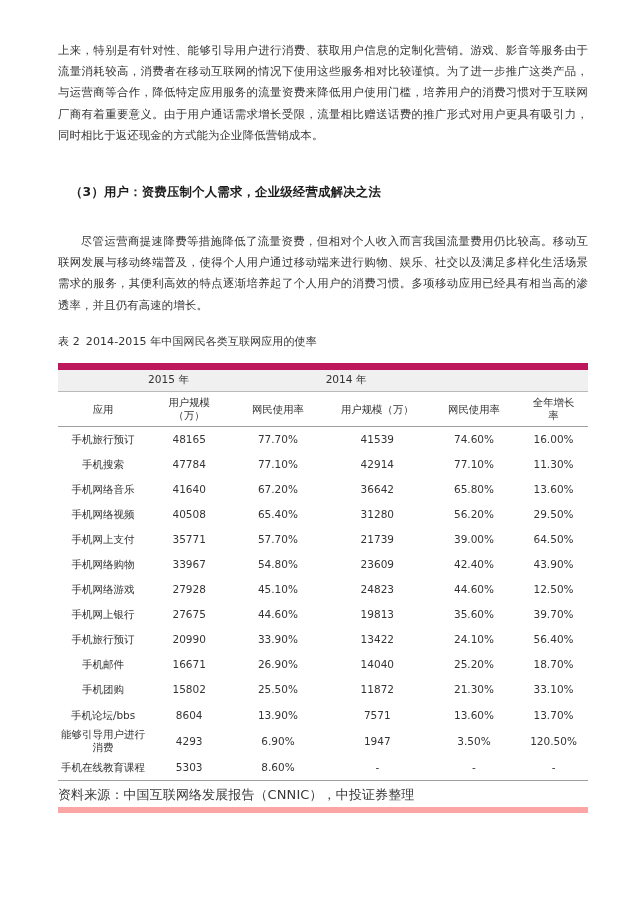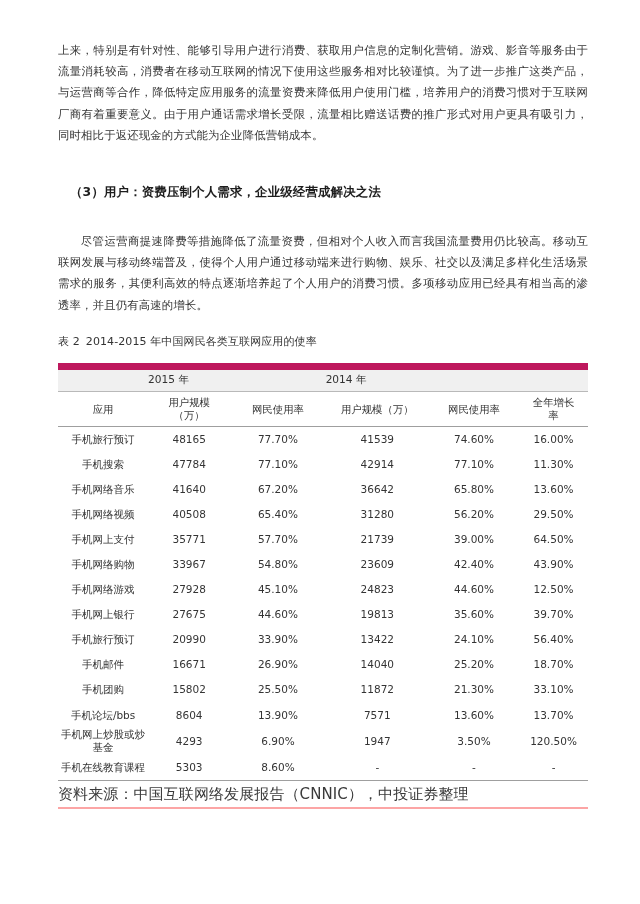--- a/index.html
+++ b/index.html
@@ -99,26 +99,26 @@
     height: 26px;
     line-height: 12.5px;
   }
   tr.table-bottom td {
     border-top: 1px solid #9f9f9f;
     height: 0;
     line-height: 0;
     font-size: 0;
   }
   .source-note {
-    font-size: 15px;
+    font-size: 13px;
     color: #3a3a3a;
     line-height: 17px;
     padding-top: 5px;
     letter-spacing: 0.1px;
-    border-bottom: 2px solid #fca5a5;
+    border-bottom: 6px solid #fca5a5;
     padding-bottom: 4px;
   }
   .col-app   { width: 17.0%; }
   .col-u15   { width: 15.5%; }
   .col-r15   { width: 18.0%; }
   .col-u14   { width: 19.5%; }
   .col-r14   { width: 17.0%; }
   .col-g     { width: 13.0%; }
 </style>
 </head>
@@ -263,21 +263,21 @@
         </tr>
         <tr class="data-row two-line">
           <td>手机论坛/bbs</td>
           <td>8604</td>
           <td>13.90%</td>
           <td>7571</td>
           <td>13.60%</td>
           <td>13.70%</td>
         </tr>
         <tr class="data-row two-line">
-          <td>手机网上炒股或炒基金</td>
+          <td>能够引导用户进行消费</td>
           <td>4293</td>
           <td>6.90%</td>
           <td>1947</td>
           <td>3.50%</td>
           <td>120.50%</td>
         </tr>
         <tr class="data-row two-line">
           <td>手机在线教育课程</td>
           <td>5303</td>
           <td>8.60%</td>

